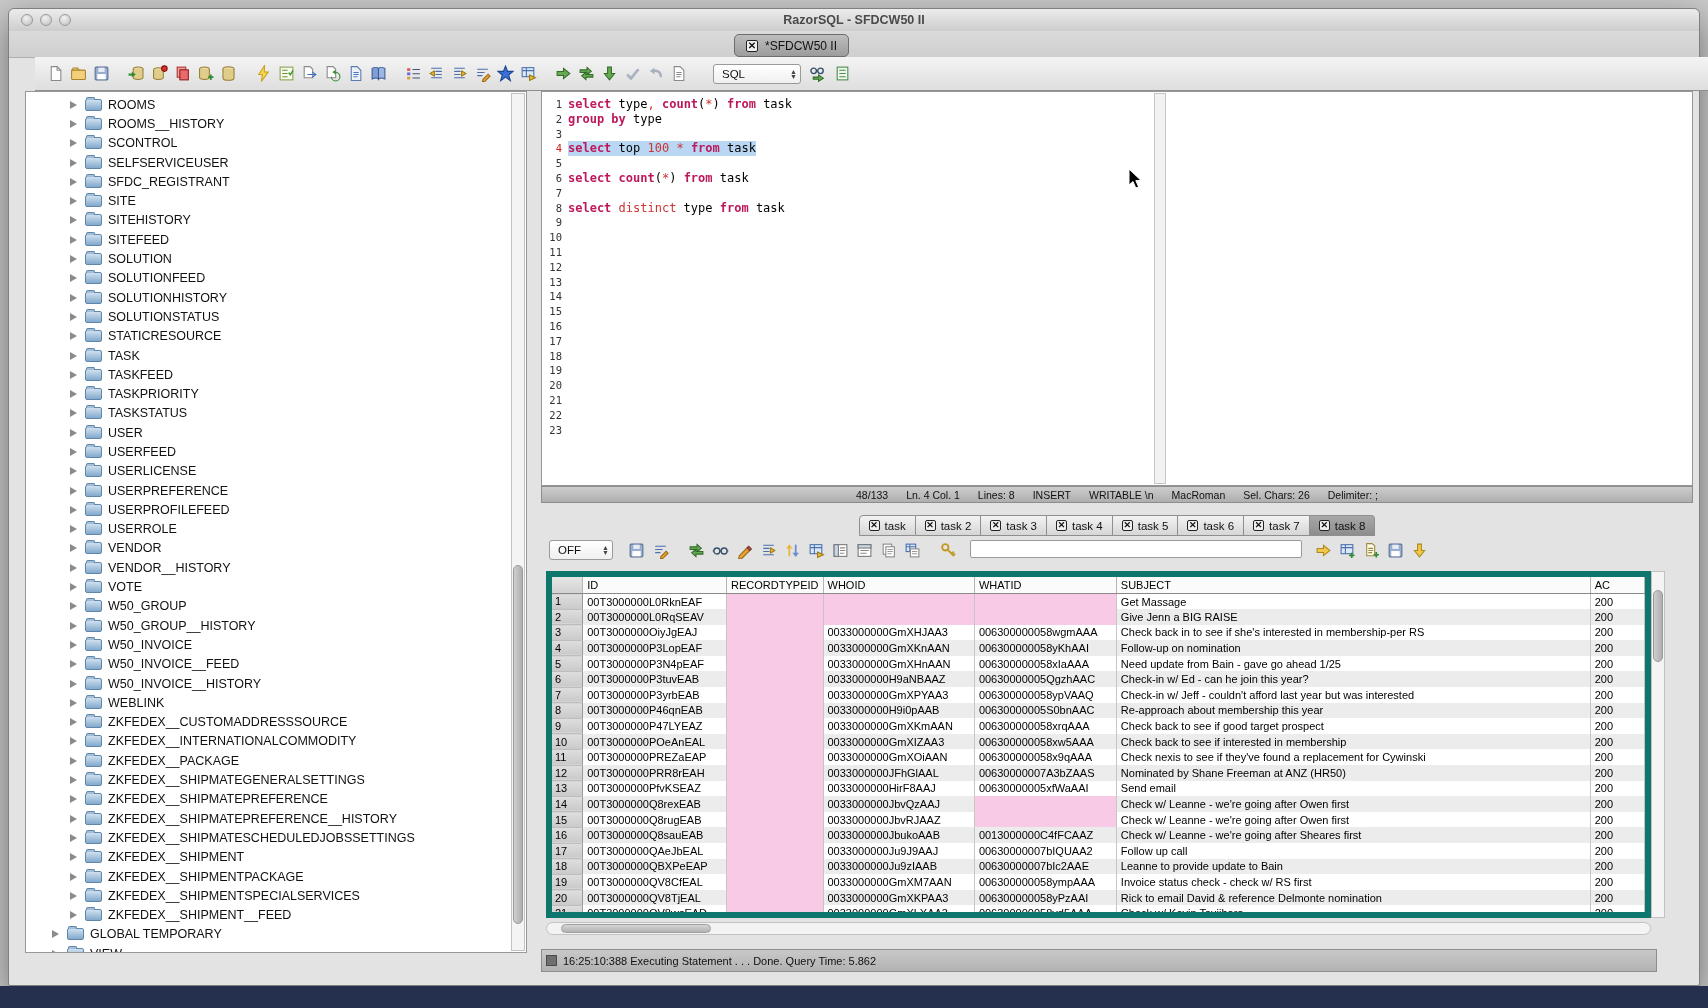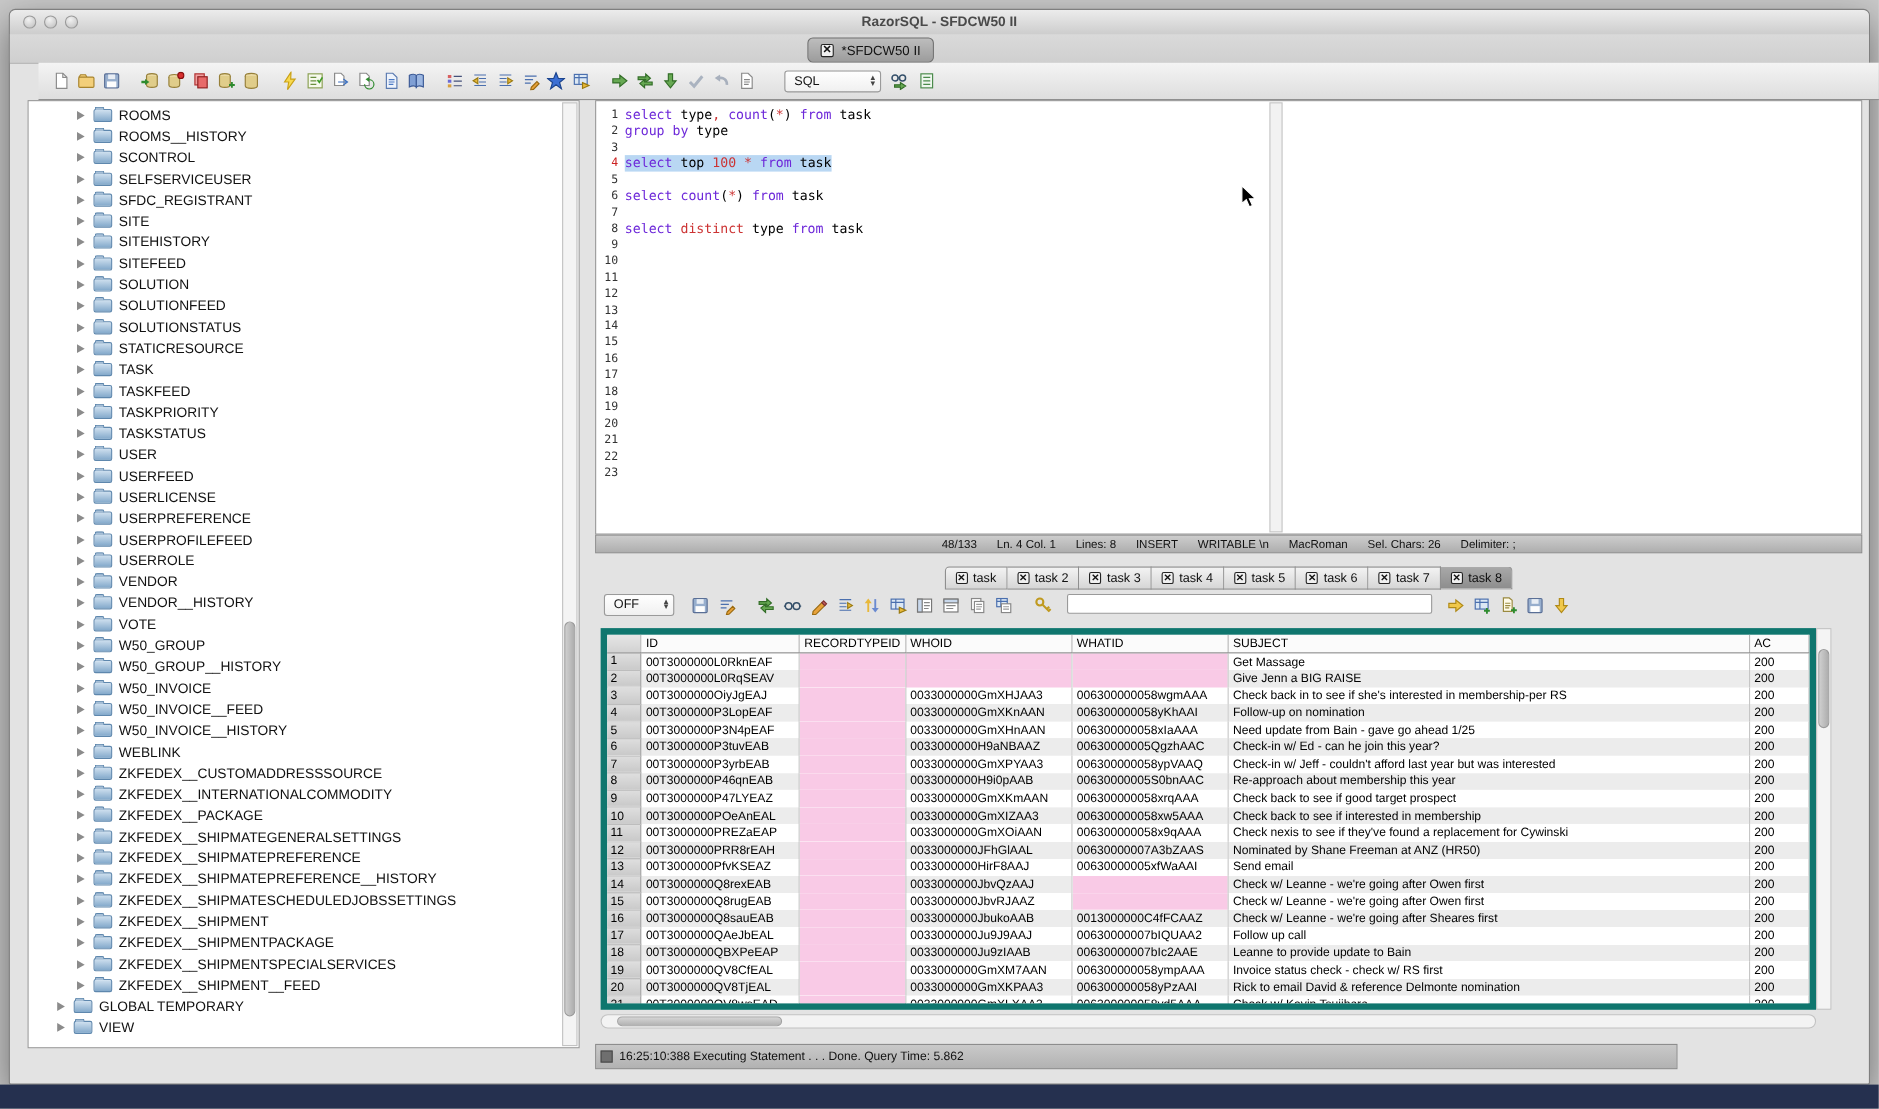--- a/index.html
+++ b/index.html
@@ -71,21 +71,21 @@
   
   .editor{
     position:absolute;left:532px;top:82px;width:1152px;height:395px;
     background:#fff;border:1px solid #979797;box-sizing:border-box;overflow:hidden;
     font-family:"DejaVu Sans Mono","Liberation Mono",monospace;font-size:12px;
   }
   .ed-line{display:flex;height:14.8px;line-height:14.8px;white-space:pre;}
   .ed-num{width:20px;text-align:right;padding-right:6px;color:#333;font-size:10.5px;flex:0 0 auto;}
   .ed-num.cur{color:#cc2222;}
   .ed-code{color:#000;}
-  .ed-code .k{color:#6d28d9;}
+  .ed-code .k{color:#be185d;font-weight:bold;}
   .ed-code .r{color:#cc3333;}
   .ed-code.sel{background:#b9d7f3;}
   .ed-vsb{right:533px;top:84px;width:12px;height:391px;position:absolute;background:#f2f2f2;border:1px solid #c5c5c5;box-sizing:border-box;}
   
   .ed-status{
     position:absolute;left:532px;top:477px;width:1152px;height:17px;
     background:linear-gradient(#cdcdcd,#aeaeae);border:1px solid #8d8d8d;box-sizing:border-box;
     display:flex;align-items:center;justify-content:center;gap:18px;
     font-size:10.5px;color:#111;
   }
@@ -130,21 +130,21 @@
   table.grid tr.odd td:not(.rn):not(.pink){background:#ffffff;margin-top:12px;}
   table.grid td.pink{background:#f9cae6;}
   .grid-vsb{left:1642px;top:562px;width:14px;height:347px;}
   .hscroll{
     position:absolute;left:537px;top:913px;width:1105px;height:13px;
     background:#f3f3f3;border:1px solid #c2c2c2;border-radius:7px;box-sizing:border-box;
   }
   .hscroll .thumb{position:absolute;left:14px;top:1px;width:150px;height:9px;background:linear-gradient(#d5d5d5,#b2b2b2);border:1px solid #a0a0a0;border-radius:6px;box-sizing:border-box;}
   
   .statusbar{
-    position:absolute;left:532px;top:940px;width:984px;height:23px;
+    position:absolute;left:532px;top:940px;width:1116px;height:23px;
     background:linear-gradient(#c9c9c9,#b2b2b2);border:1px solid #8d8d8d;box-sizing:border-box;
     display:flex;align-items:center;font-size:11px;color:#111;padding-left:4px;
   }
   .statusbar .sq{width:9px;height:9px;background:#6f6f6f;border:1px solid #4a4a4a;margin-right:6px;}
   
   .mouse-cursor{position:absolute;left:1128px;top:168px;pointer-events:none;z-index:50;}
 </style>
 </head>
 <body>
 
@@ -413,20 +413,25 @@
         </div>
         <div class="tree-row lvl2">
           <span class="tri"></span>
           <span class="tree-folder"></span>
           <span>SOLUTION</span>
         </div>
         <div class="tree-row lvl2">
           <span class="tri"></span>
           <span class="tree-folder"></span>
           <span>SOLUTIONFEED</span>
+        </div>
+        <div class="tree-row lvl2">
+          <span class="tri"></span>
+          <span class="tree-folder"></span>
+          <span>SOLUTIONHISTORY</span>
         </div>
         <div class="tree-row lvl2">
           <span class="tri"></span>
           <span class="tree-folder"></span>
           <span>SOLUTIONSTATUS</span>
         </div>
         <div class="tree-row lvl2">
           <span class="tri"></span>
           <span class="tree-folder"></span>
           <span>STATICRESOURCE</span>

